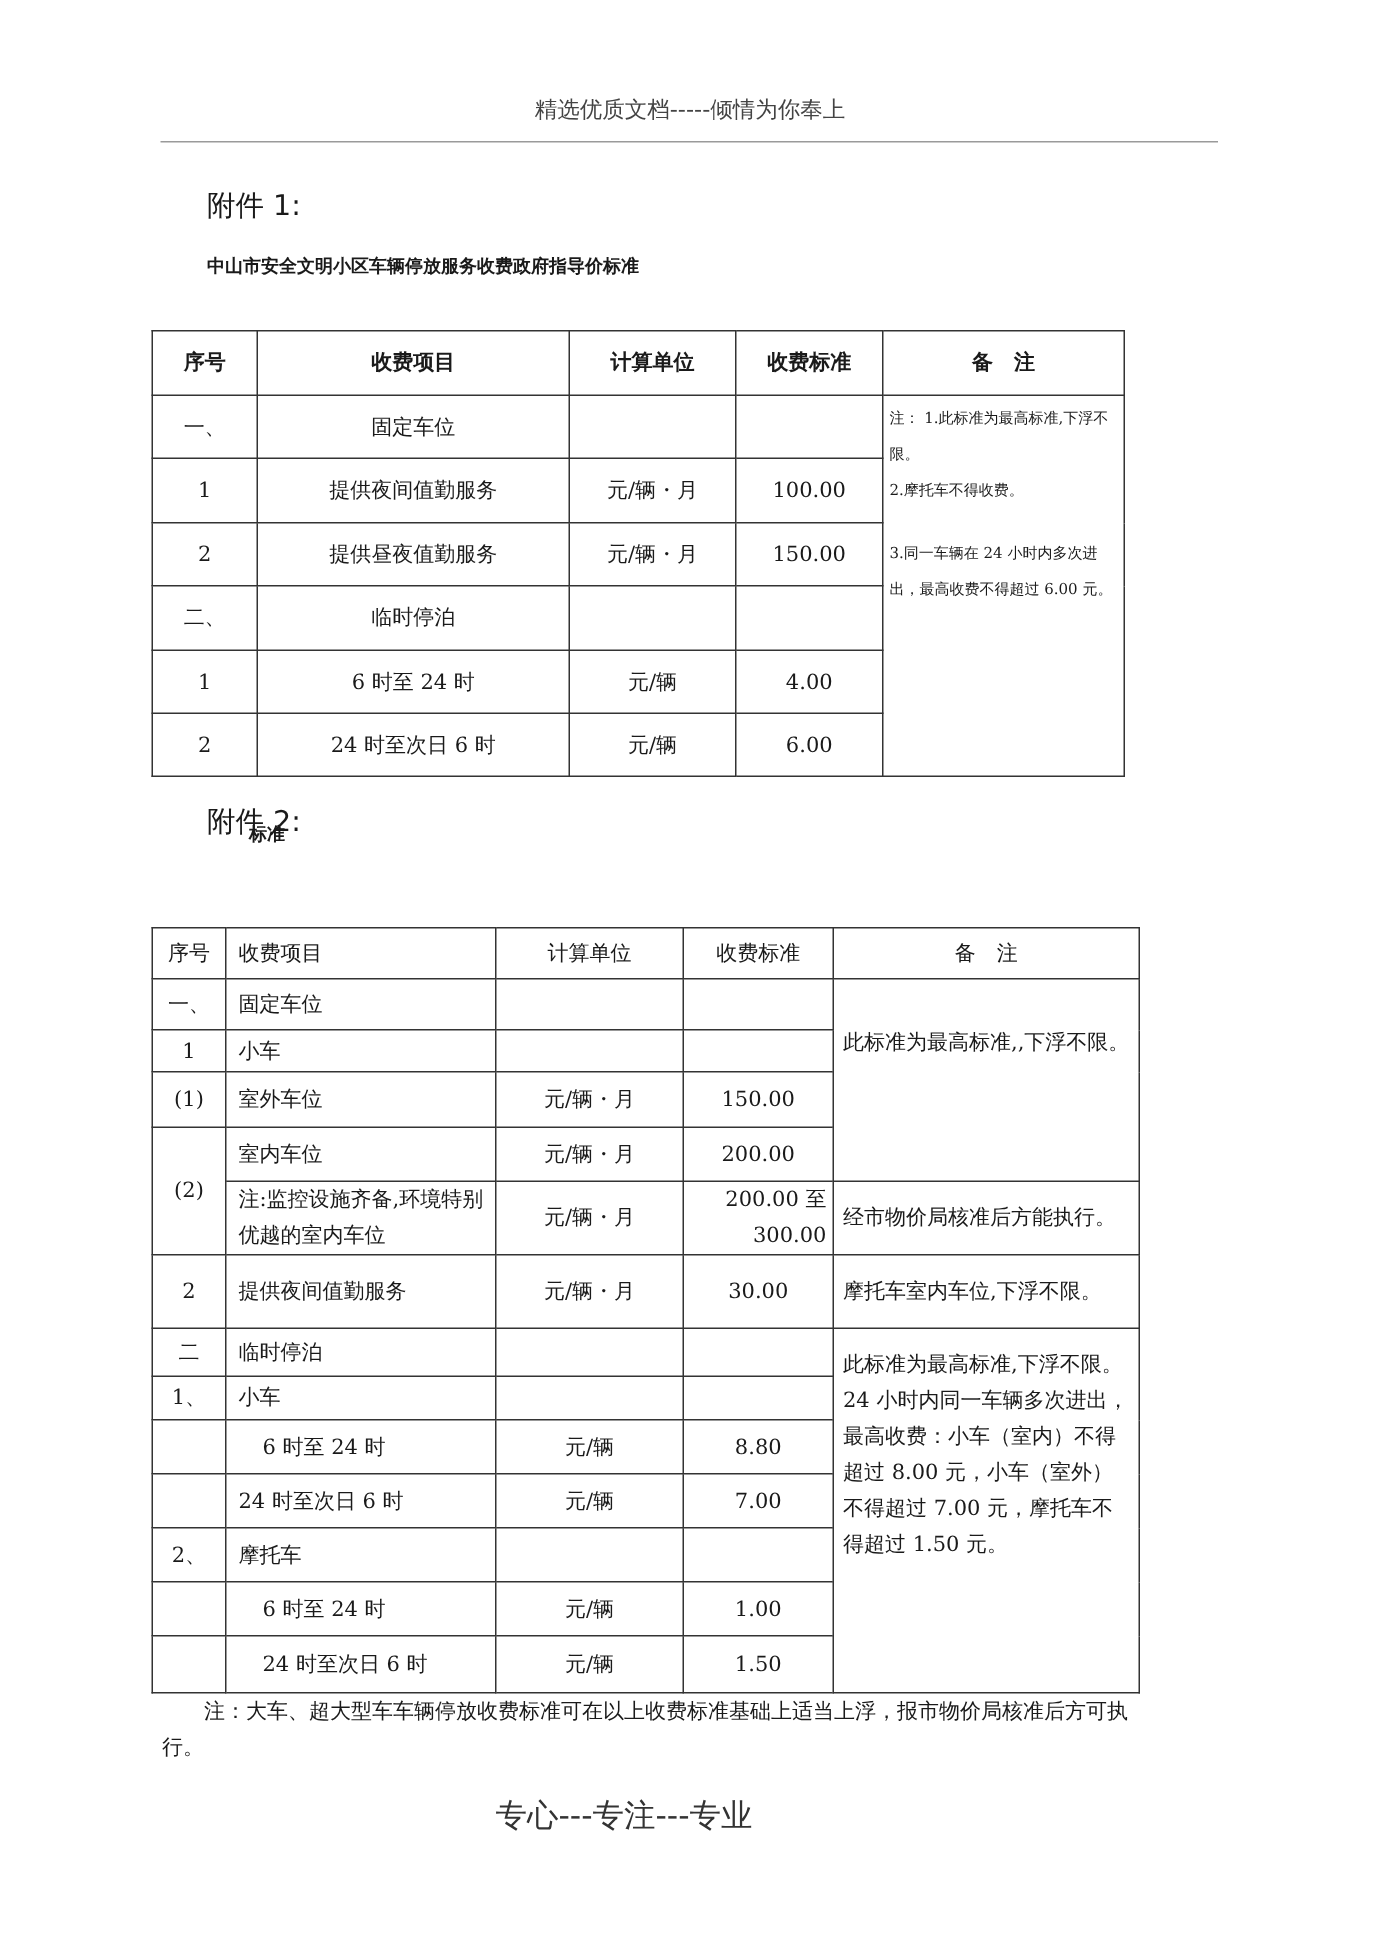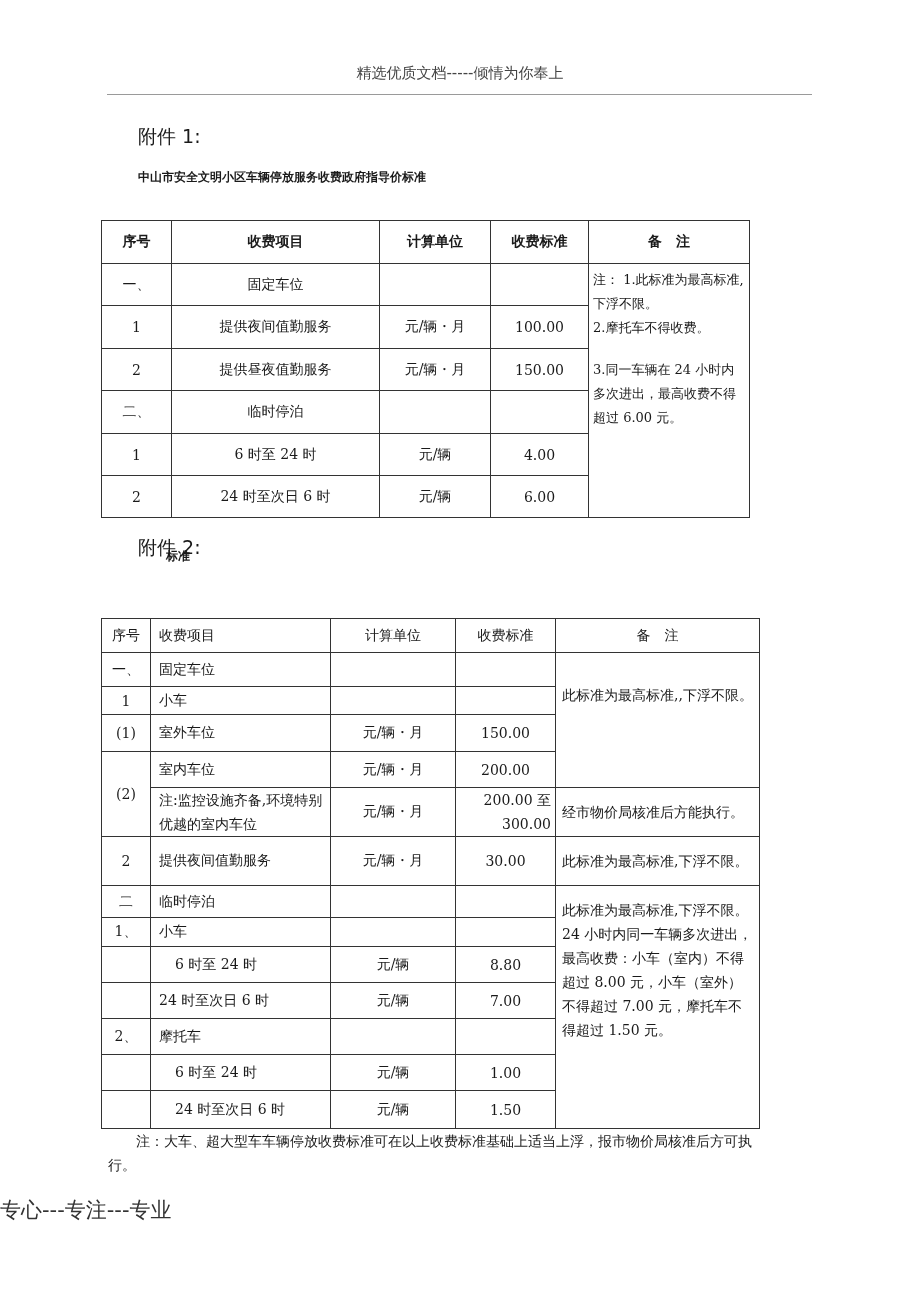--- a/index.html
+++ b/index.html
@@ -8,29 +8,29 @@
   .abs { position:absolute;font-family:Liberation Serif, serif; }
   .header-text { left:0; width:920px; top:64px; text-align:center; font-size:15px; color:#444;
                  font-family:"DejaVu Sans","Liberation Sans",sans-serif; letter-spacing:0px; }
   .header-rule { left:107px; width:705px; top:94px; height:0; border-top:1.5px solid #9a9a9a; }
   .att-label { font-family:"DejaVu Sans","Liberation Sans",sans-serif; font-size:19px; }
   .doc-title { font-family:"DejaVu Sans","Liberation Sans",sans-serif; font-size:12px; font-weight:bold; }
   table { border-collapse:collapse; position:absolute; table-layout:fixed; }
   td { border:1.3px solid #333; padding:0 4px; font-size:14px; vertical-align:middle; }
   .t1 td { text-align:center; }
   .t1 .hdr td { font-family:"DejaVu Sans","Liberation Sans",sans-serif; font-weight:bold; font-size:14px; }
-  .t1 .note { text-align:left; vertical-align:top; padding:4px 4px; line-height:24px; font-size:13px; }
+  .t1 .note { text-align:left; vertical-align:top; padding:4px 4px; line-height:24px; font-size:10px; }
   .t2 td.l { text-align:left; padding-left:8px; }
   .t2 td.c { text-align:center; }
   .t2 td.note { text-align:left; vertical-align:middle; line-height:24px; padding:2px 6px; }
   .t2 td.note-top { vertical-align:top; padding-top:10px; }
   .indent1 { padding-left:24px !important; }
   .footnote { left:108px; width:655px; top:1130px; font-size:14px; line-height:24px; text-indent:2em; }
-  .footer-text { left:0; width:800px; top:1196px; text-align:left; font-size:21px; color:#333;
-                 font-family:"DejaVu Sans","Liberation Sans",sans-serif; }
+  .footer-text { left:0; width:800px; top:1196px; text-align:center; font-size:21px; color:#333;
+                 font-family:"DejaVu Sans","Liberation Sans",sans-serif;padding-left:16px; }
 </style>
 </head>
 <body>
 
 <div class="abs header-text">精选优质文档-----倾情为你奉上</div>
 <div class="abs header-rule"></div>
 
 <div class="abs att-label" style="left:138px; top:124px;">附件 1:</div>
 <div class="abs doc-title" style="left:138px; top:169px;">中山市安全文明小区车辆停放服务收费政府指导价标准</div>
 
@@ -143,21 +143,21 @@
     <td class="l" style="line-height:24px;">注:监控设施齐备,环境特别优越的室内车位</td>
     <td class="c">元/辆・月</td>
     <td class="c" style="text-align:right; line-height:24px; padding-right:4px;">200.00 至 300.00</td>
     <td class="note">经市物价局核准后方能执行。</td>
   </tr>
   <tr style="height:49px;">
     <td class="c">2</td>
     <td class="l">提供夜间值勤服务</td>
     <td class="c">元/辆・月</td>
     <td class="c">30.00</td>
-    <td class="note">此标准为最高标准,下浮不限。</td>
+    <td class="note">摩托车室内车位,下浮不限。</td>
   </tr>
   <tr style="height:32px;">
     <td class="c">二</td>
     <td class="l">临时停泊</td>
     <td class="c"></td>
     <td class="c"></td>
     <td class="note note-top" rowspan="7" style="padding-top:12px;">此标准为最高标准,下浮不限。24 小时内同一车辆多次进出，最高收费：小车（室内）不得超过 8.00 元，小车（室外）不得超过 7.00 元，摩托车不得超过 1.50 元。</td>
   </tr>
   <tr style="height:29px;">
     <td class="c">1、</td>

